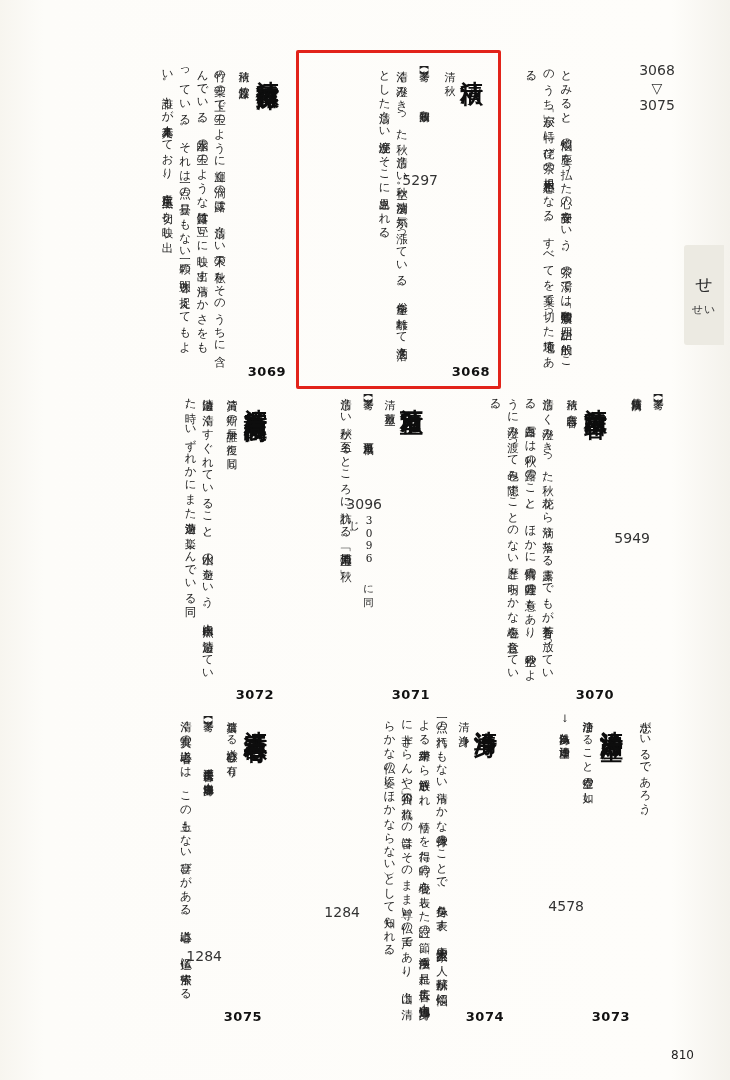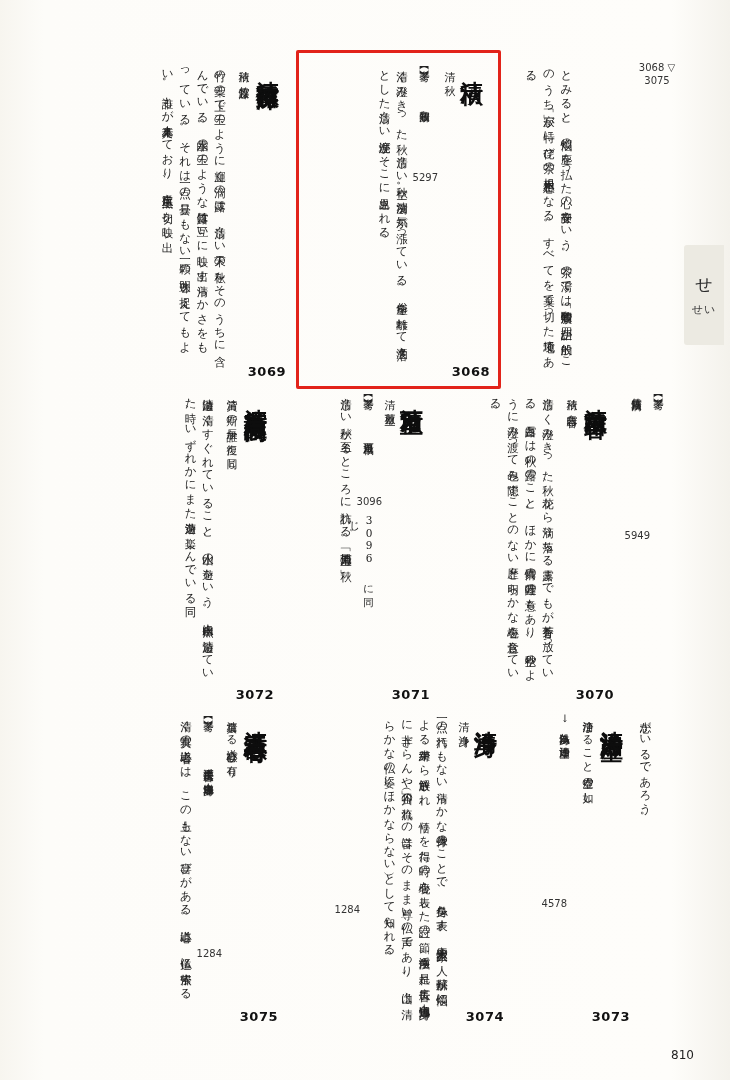--- a/index.html
+++ b/index.html
@@ -78,21 +78,21 @@
   }
   .num {
     position: absolute;
     font-size: 13px;
     font-weight: 600;
     color: #111;
     font-family: "DejaVu Sans", "Liberation Sans", sans-serif;
     letter-spacing: 0.5px;
   }
   .smallnum {
-    font-size: 10px;
+    font-size: 14px;
     font-family: "DejaVu Sans", "Liberation Sans", sans-serif;
     color: #333;
     writing-mode: horizontal-tb;
   }
   .highlight-box {
     position: absolute;
     border: 3px solid #e2231a;
     border-radius: 2px;
     pointer-events: none;
   }
@@ -184,36 +184,36 @@
   </div>
 
   <div class="entry" style="top:712px; right:58px; width:36px; height:300px;">
     <div class="entry-body" style="height:300px;">志がいるであろう。</div>
   </div>
 
   <div class="entry" style="top:712px; right:96px; width:122px; height:300px;">
     <div class="headword" style="position:absolute; top:0; right:6px; height:150px;">清浄如虚空</div>
     <div class="reading" style="position:absolute; top:0; right:40px; height:130px;">清浄なること虚空の如し</div>
     <div class="ref" style="position:absolute; top:0; right:62px; height:175px;">↓仏以法為身　清浄如虚空</div>
-    <div class="smallnum" style="position:absolute; top:186px; right:67px;margin-left:8px;">4578</div>
+    <div class="smallnum" style="position:absolute; top:186px; right:50px;margin-left:8px;">4578</div>
     <div class="num" style="bottom:-12px; right:4px;">3073</div>
   </div>
 
   <div class="entry" style="top:712px; right:222px; width:226px; height:300px;">
     <div class="headword" style="position:absolute; top:0; right:6px; height:90px;">清浄身</div>
     <div class="reading" style="position:absolute; top:0; right:38px; height:70px;">清 浄身</div>
     <div class="entry-body" style="position:absolute; top:0; right:58px; width:162px; height:288px;">一点の汚れもない清らかな身体のことで、仏身を表す。唐宋八大家の一人、蘇軾が煩悩による束縛から解放され、悟りを得た時の心境を表した詩の一節、「渓声便ち是れ広長舌、山色豈清浄身に非ざらんや」（谷川の流れの音はそのまま尊い仏の声であり、山々は清らかな仏の姿にほかならない）として知られる。</div>
     <div class="smallnum" style="position:absolute; top:192px; right:148px;">1284</div>
     <div class="num" style="bottom:-12px; right:4px;">3074</div>
   </div>
 
   <div class="entry" style="top:712px; right:452px; width:168px; height:300px;">
     <div class="headword" style="position:absolute; top:0; right:6px; height:200px;">清真道心歓有</div>
     <div class="reading" style="position:absolute; top:0; right:40px; height:150px;">清真なる道心歓び有り</div>
     <div class="ref" style="position:absolute; top:0; right:62px; height:52px;">【参考】</div>
     <div class="ref" style="position:absolute; top:48px; right:62px; height:180px;">渓声便是広長舌　山色豈非清浄身</div>
     <div class="smallnum" style="position:absolute; top:236px; right:56px;">1284</div>
     <div class="entry-body" style="position:absolute; top:0; right:84px; width:78px; height:285px;">清く真実の道心者には、この上もない喜びがある。道心は、仏道に帰依する</div>
-    <div class="num" style="bottom:-12px; right:0;margin-top:40px;">3075</div>
+    <div class="num" style="bottom:-12px; right:16px;margin-top:40px;">3075</div>
   </div>
 
   <div class="folio">810</div>
 </div>
 
 </body></html>

